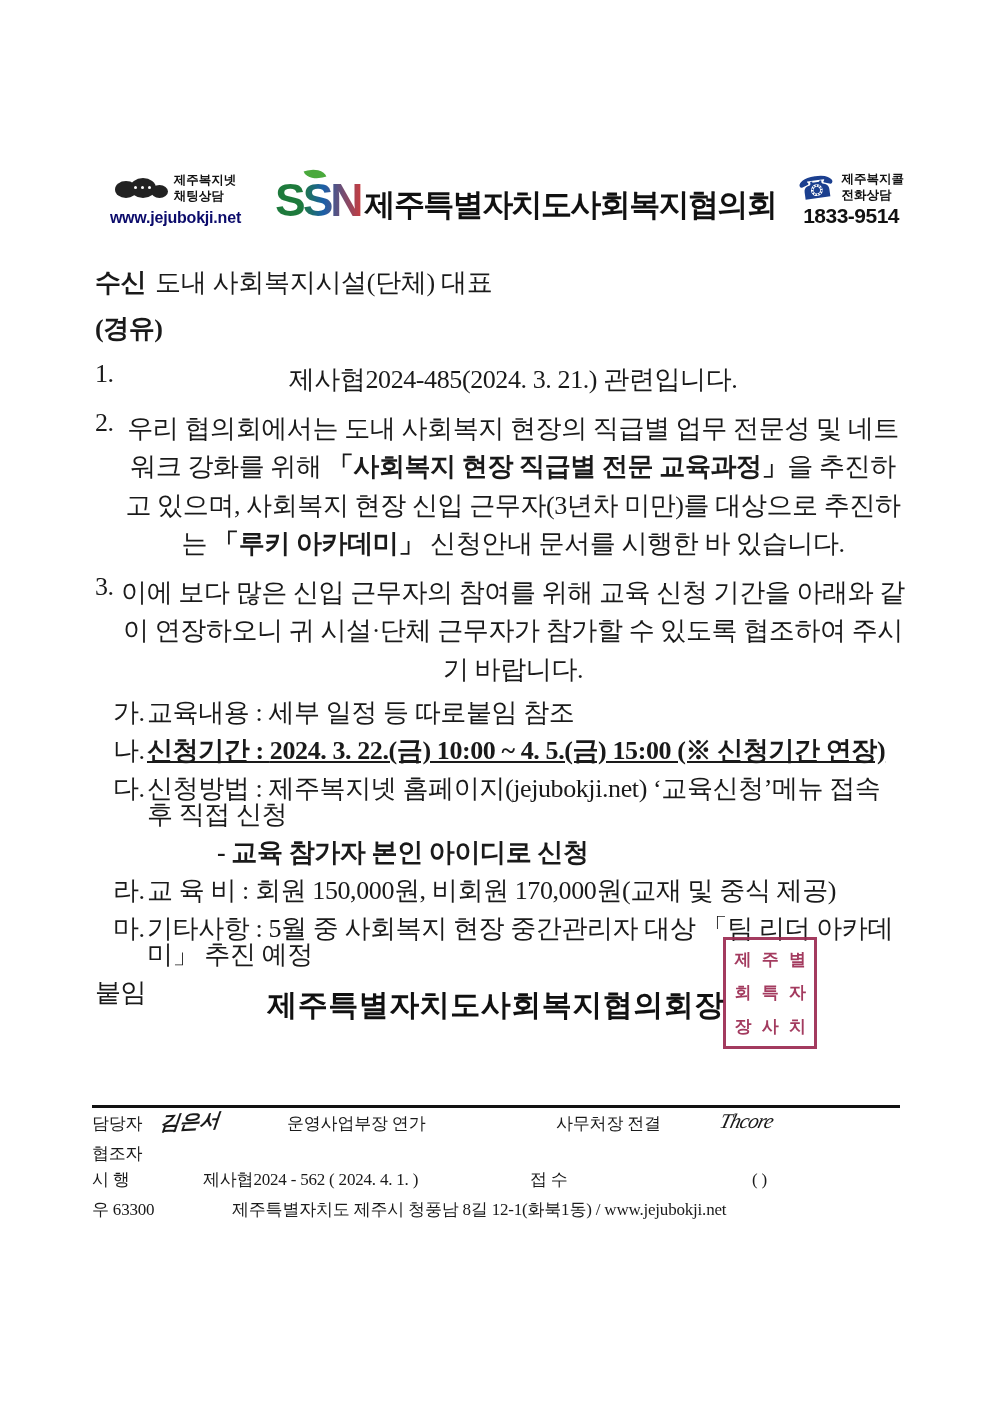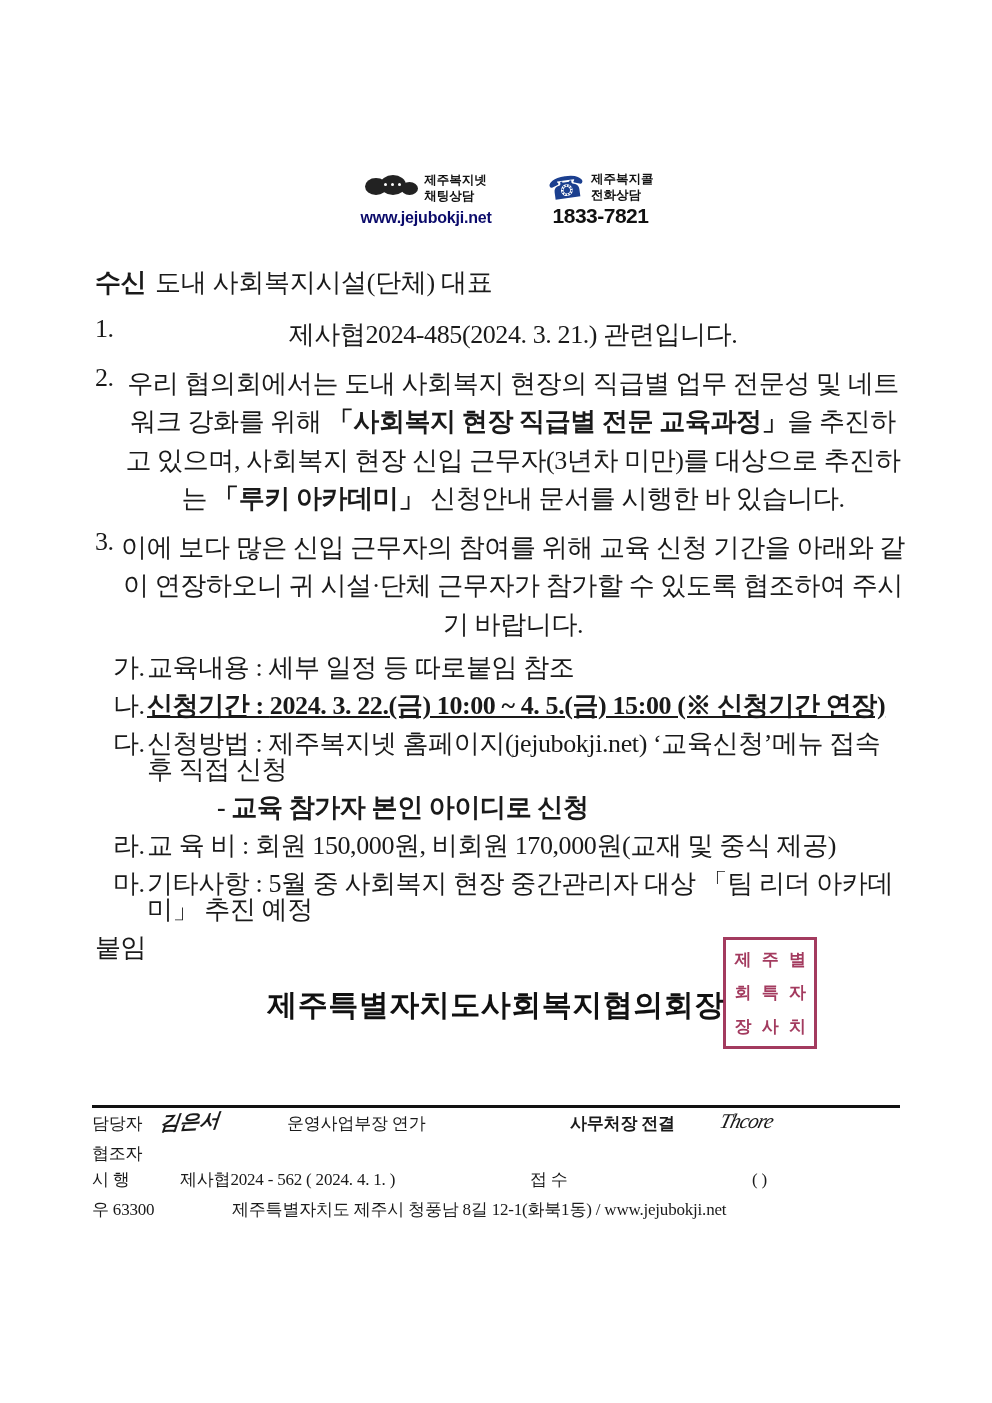--- a/index.html
+++ b/index.html
@@ -28,20 +28,21 @@
   }
   .lh-left {
     width: 175px;
     display: flex;
     flex-direction: column;
     align-items: center;
     margin-right: 12px;
   }
   .lh-left-top {
     display: flex;
+    align-items: center;
     gap: 7px;
   }
   .chat-icon {
     width: 52px;
     height: 27px;
     position: relative;
   }
   .chat-bubble {
     position: absolute;
     background: #222;
@@ -283,40 +284,45 @@
         <div class="cb-dot" style="left:33px;"></div>
       </div>
       <div class="lh-left-text">
         <div>제주복지넷</div>
         <div>채팅상담</div>
       </div>
     </div>
     <div class="lh-left-url">www.jejubokji.net</div>
   </div>
 
+  <div class="lh-center">
+    <div class="ssn-logo">SSN<i class="leaf"></i></div>
+    <div class="ssn-title">제주특별자치도사회복지협의회</div>
+  </div>
 
   <div class="lh-right">
     <div class="lh-right-top">
       <div class="phone-icon">☎</div>
       <div class="lh-right-text">
         <div>제주복지콜</div>
         <div>전화상담</div>
       </div>
     </div>
-    <div class="lh-right-num">1833-7821</div>
+    <div class="lh-right-num">1833-9514</div>
   </div>
 </div>
 
 <div class="doc">
 
   <div class="row receiver">
     <span class="lbl-bold">수신</span>
     <span>도내 사회복지시설(단체) 대표</span>
   </div>
 
+  <div class="via">(경유)</div>
 
 
   <div class="num-item">
     <span class="num">1.</span>
     <span class="num-body">제사협2024-485(2024. 3. 21.) 관련입니다.</span>
   </div>
 
   <div class="num-item">
     <span class="num">2.</span>
     <span class="num-body"><span>우리 협의회에서는 도내 사회복지 현장의 직급별 업무 전문성 및 네트워크 강화를 위해 </span><span class="b">「사회복지 현장 직급별 전문 교육과정」</span><span>을 추진하고 있으며, 사회복지 현장 신입 근무자(3년차 미만)를 대상으로 추진하는 </span><span class="b">「루키 아카데미」</span><span> 신청안내 문서를 시행한 바 있습니다.</span></span>
@@ -377,29 +383,29 @@
 </div>
 
 <div class="footer-rule"></div>
 
 <div class="footer">
 
   <div class="f-row">
     <span class="f-abs" style="left:0px;">담당자</span>
     <span class="f-abs handwriting" style="left:68px; top:-4px;">김은서</span>
     <span class="f-abs" style="left:195px;">운영사업부장 연가</span>
-    <span class="f-abs" style="left:478px;font-weight:bold;">사무처장 전결</span>
+    <span class="f-abs" style="left:464px;">사무처장 전결</span>
     <span class="f-abs sig-scribble" style="left:628px; top:-4px;">Thcore</span>
   </div>
 
   <div class="f-line">협조자</div>
 
   <div class="f-row">
     <span class="f-abs" style="left:0px;">시    행</span>
-    <span class="f-abs" style="left:88px;">제사협2024 - 562 ( 2024.  4.  1. )</span>
+    <span class="f-abs" style="left:111px;">제사협2024 - 562 ( 2024.  4.  1. )</span>
     <span class="f-abs" style="left:438px;">접    수</span>
     <span class="f-abs" style="left:660px;">(                  )</span>
   </div>
 
   <div class="f-row">
     <span class="f-abs" style="left:0px;">우  63300</span>
     <span class="f-abs" style="left:140px;">제주특별자치도 제주시 청풍남 8길 12-1(화북1동)   /  www.jejubokji.net</span>
   </div>
 
 </div>

